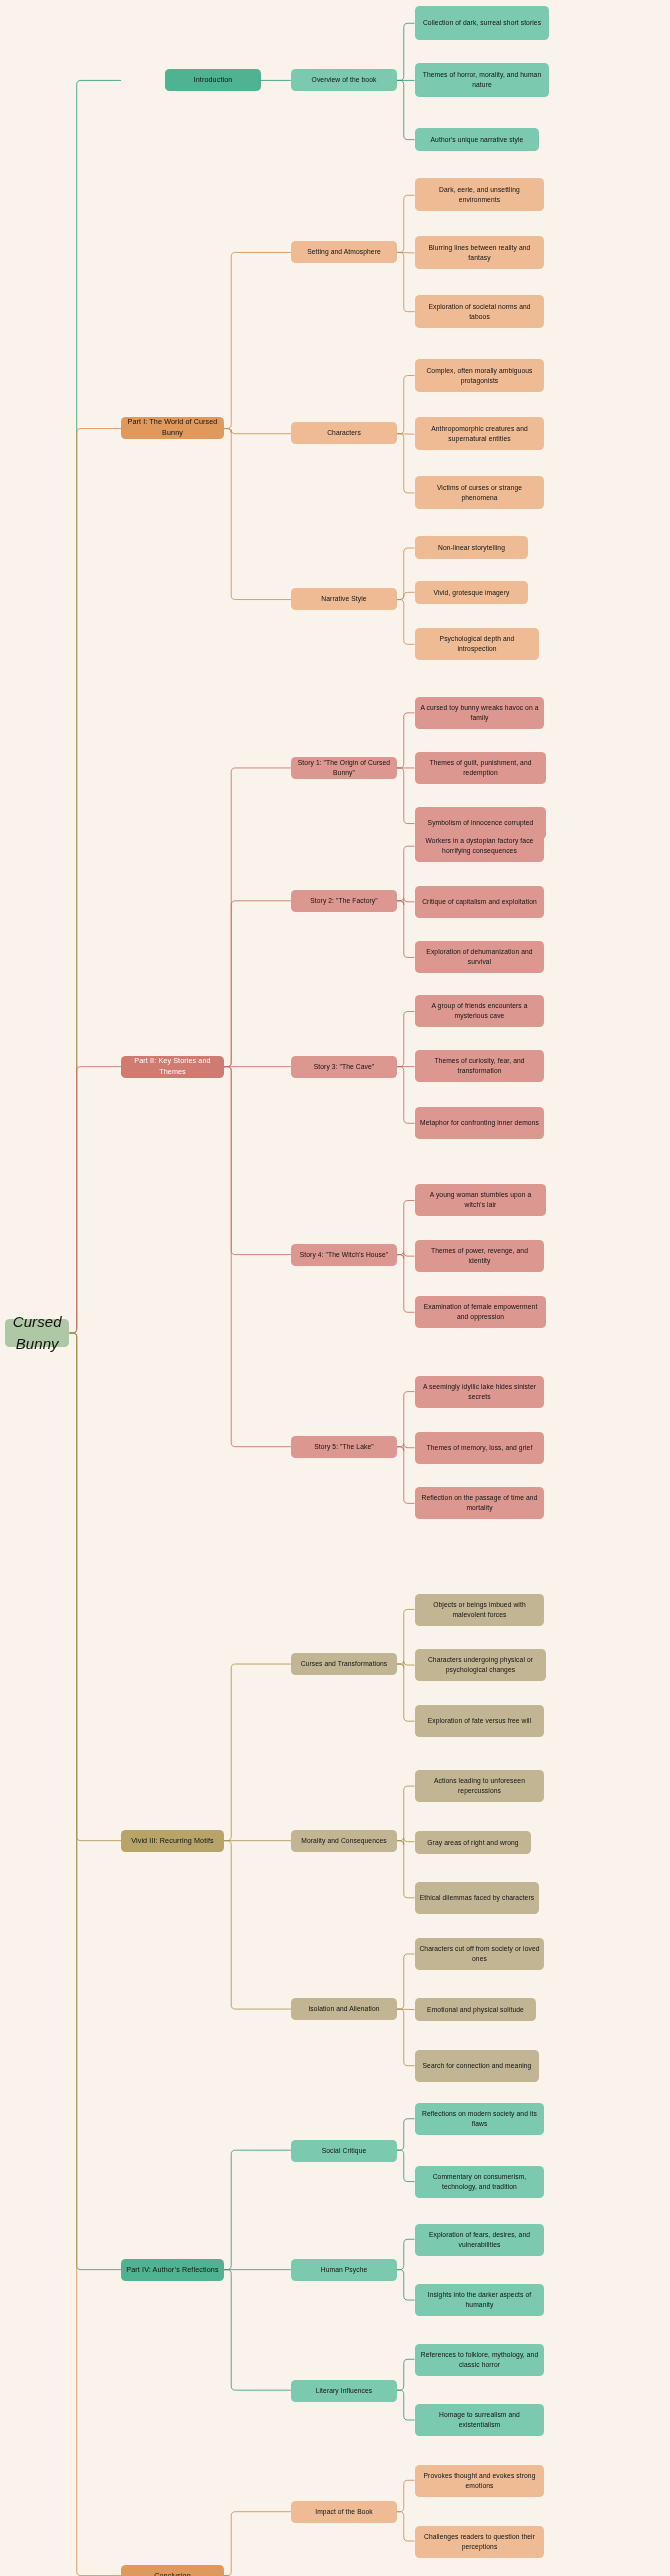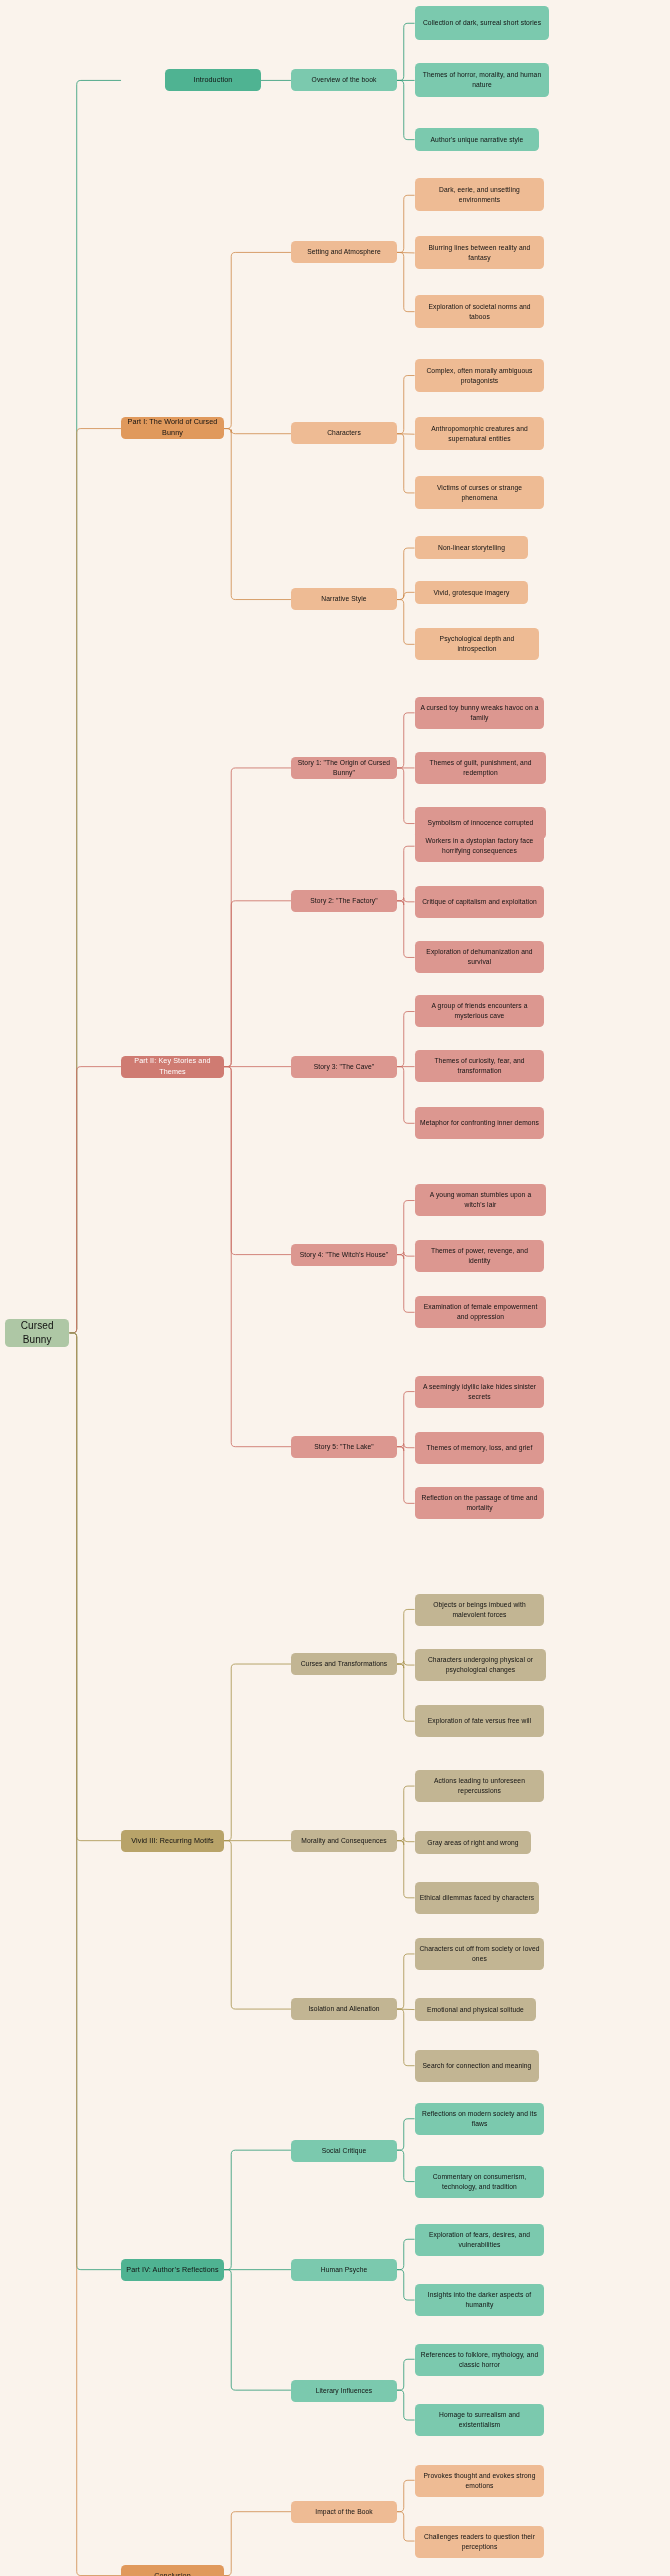--- a/index.html
+++ b/index.html
@@ -20,21 +20,21 @@
   
   .root      {background:#aec7a5;}
   .l1-green  {background:#4fb392;}
   .l2-green  {background:#7bc9ae;}
   .l1-orange {background:#e0995c;}
   .l2-orange {background:#eebb94;}
   .l1-red    {background:#cf7b72;color:#ffffff;}
   .l2-red    {background:#dc9790;}
   .l1-khaki  {background:#b8a369;}
   .l2-khaki  {background:#c2b593;}
-  .fs-root{font-size:10px;}
+  .fs-root{font-size:15px;font-style:italic;}
   .fs-13{font-size:6.7px;}
   .fs-14{font-size:7.2px;}
 </style>
 </head>
 <body>
 
 <div id="canvas">
   <svg id="links" viewBox="0 0 1301 5223" width="670" height="2691">
       <path d="M 135 2587 L 141 2587 Q 149 2587 149 2579 L 149 163 Q 149 155 157 155 L 235 155" fill="none" stroke="#2f9b78" stroke-width="1.6"></path>
       <path d="M 435 155 L 565 155" fill="none" stroke="#2f9b78" stroke-width="1.6"></path>

